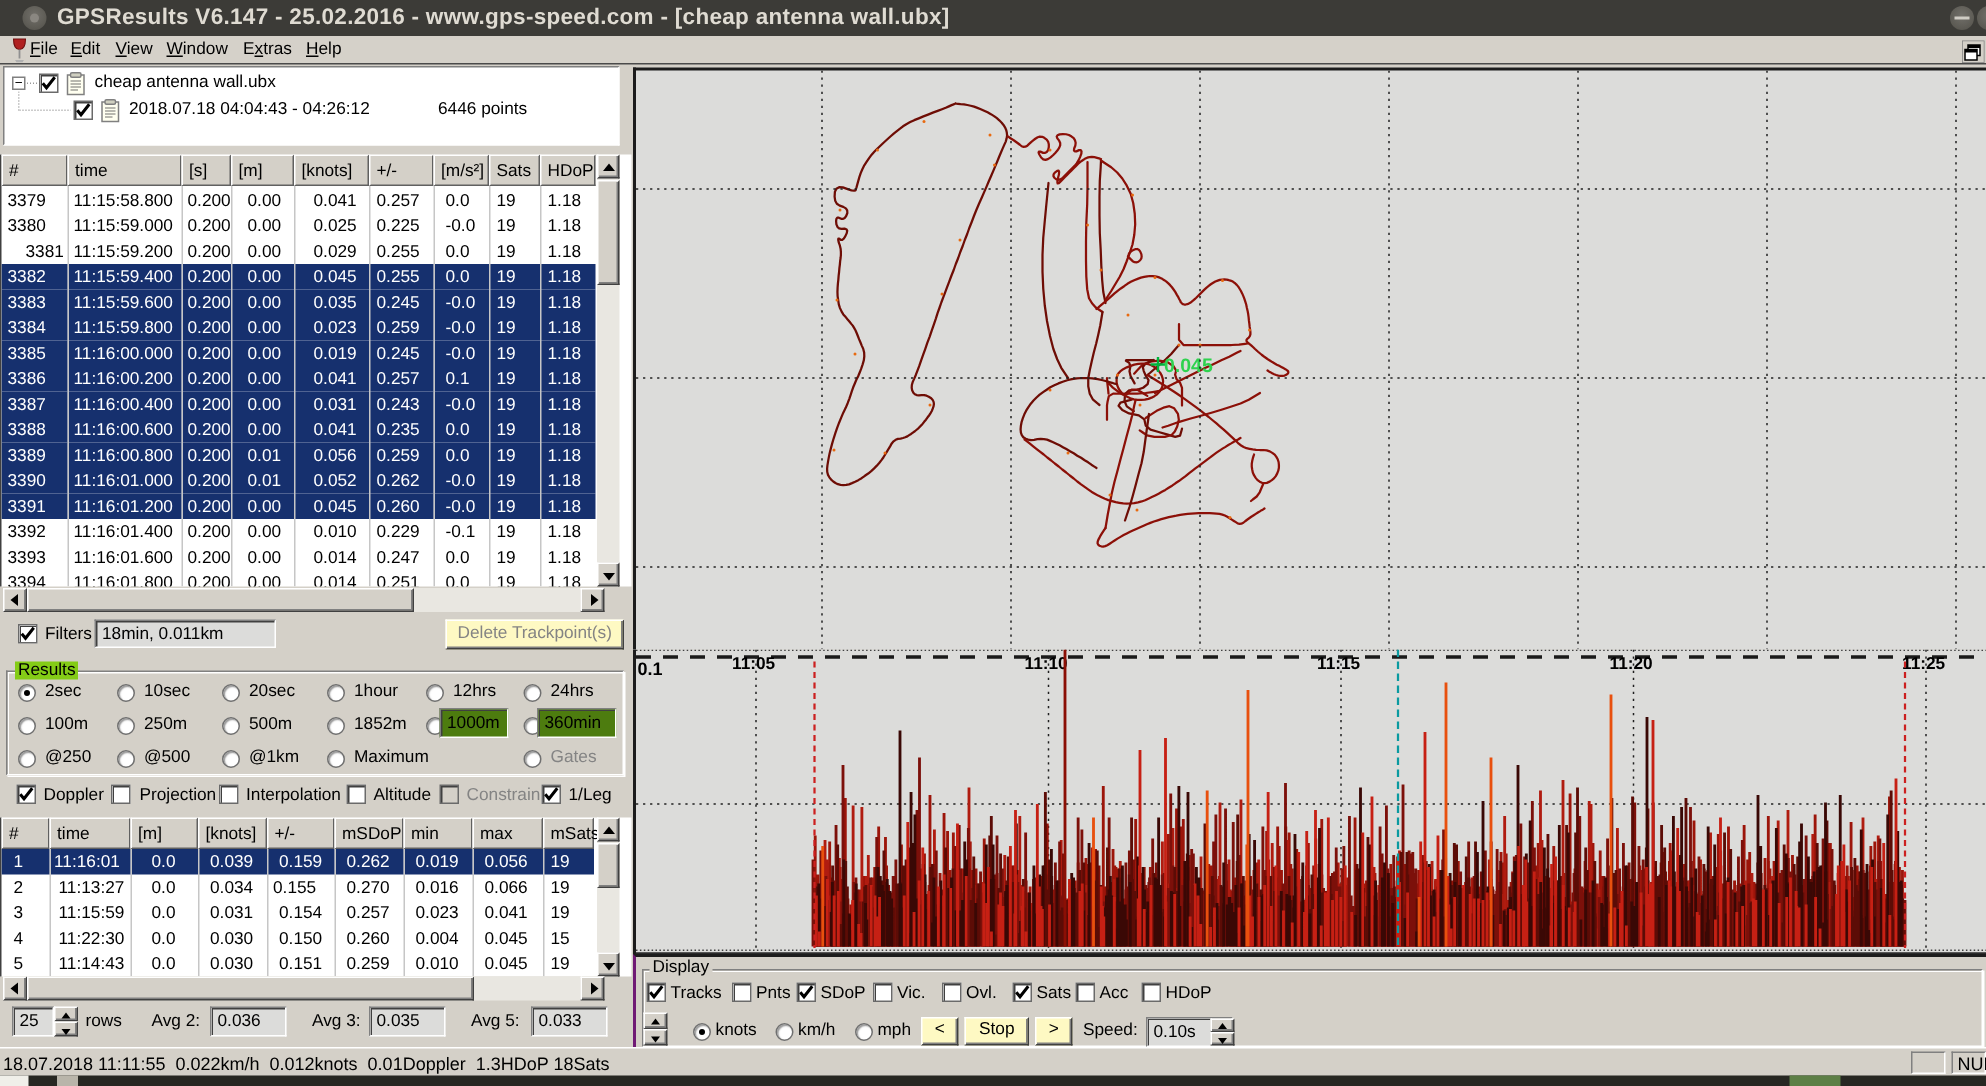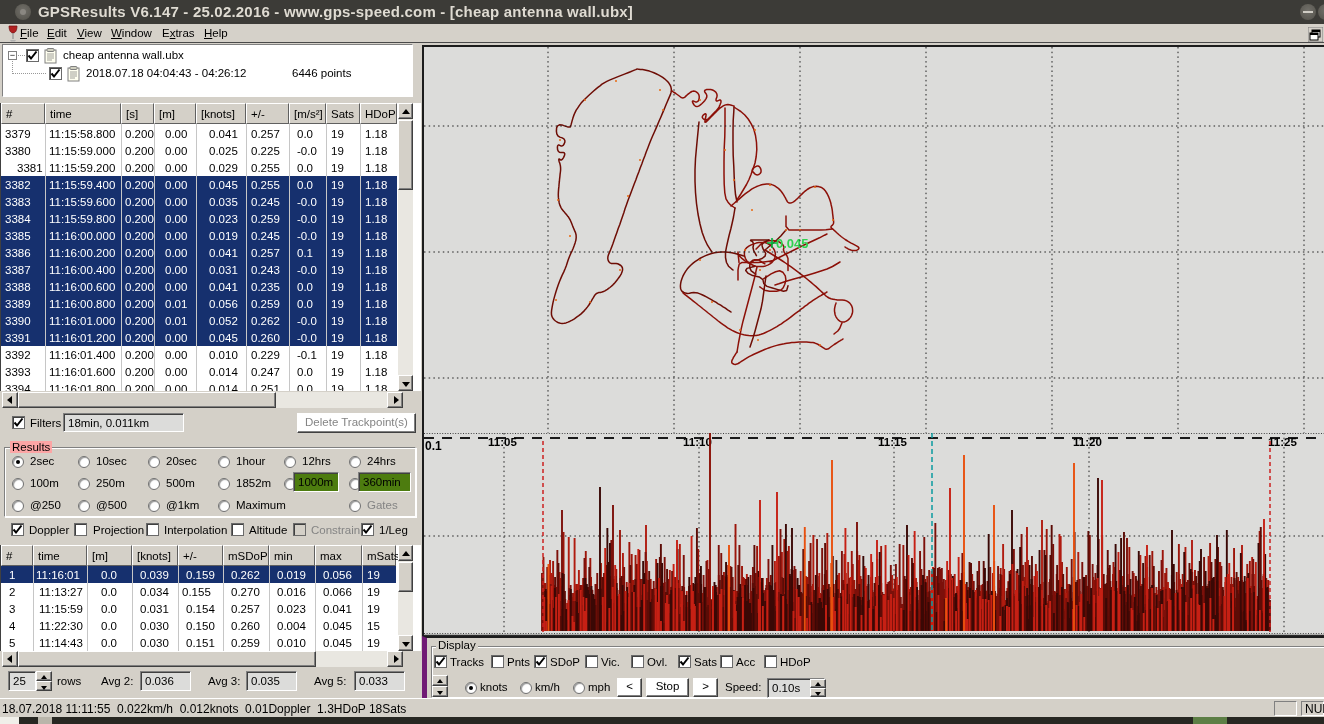--- a/index.html
+++ b/index.html
@@ -18,25 +18,25 @@
 .sel{background:#16306e;color:#fff;}
 .vline{position:absolute;width:1px;background:#c6c6c6;}
 .sbtn{position:absolute;background:#d4d0c8;border-top:1px solid #fff;border-left:1px solid #fff;border-bottom:1px solid #404040;border-right:1px solid #404040;box-shadow:inset -1px -1px 0 #808080;}
 .tri{position:absolute;width:0;height:0;}
 .track{background:#e9e7e1;}
 .group{border:1px solid;border-color:#808080 #fff #fff #808080;box-shadow:inset 1px 1px 0 #fff,1px 1px 0 #fff;}
 .radio{position:absolute;width:12px;height:12px;border-radius:50%;background:#fff;border:1px solid #707070;box-shadow:inset 1px 1px 1px rgba(70,70,70,0.55);}
 .radio .rdot{position:absolute;left:3px;top:3px;width:4px;height:4px;border-radius:50%;background:#000;}
 .lbl{position:absolute;font-size:11.5px;white-space:nowrap;}
 .txtbox{position:absolute;background:#4d7c0f;border-top:1px solid #808080;border-left:1px solid #808080;border-bottom:1px solid #fff;border-right:1px solid #fff;box-shadow:inset 1px 1px 0 #404040;font-size:11.5px;padding:3px 0 0 4px;white-space:nowrap;}
-.btn{position:absolute;background:#ffffff;border-top:1px solid #fff;border-left:1px solid #fff;border-bottom:1px solid #404040;border-right:1px solid #404040;box-shadow:inset -1px -1px 0 #808080;font-size:11.5px;text-align:center;}
+.btn{position:absolute;background:#fef9c3;border-top:1px solid #fff;border-left:1px solid #fff;border-bottom:1px solid #404040;border-right:1px solid #404040;box-shadow:inset -1px -1px 0 #808080;font-size:11.5px;text-align:center;}
 .gray{color:#848484;}
 #map{left:422px;top:45px;width:902px;height:388px;background:#dcdcda;border-left:2px solid #1c1c1c;border-top:2px solid #1c1c1c;}
 #speed{left:422px;top:433px;width:902px;height:203px;background:#dcdcda;border-left:2px solid #1c1c1c;}
-#disp{left:422px;top:636px;width:902px;height:62px;background:#d4d0c8;border-left:5px solid #701a75;border-top:2px solid #1c1c1c;}
+#disp{left:422px;top:636px;width:902px;height:62px;background:#d4d0c8;border-left:2px solid #701a75;border-top:2px solid #1c1c1c;}
 #status{left:0;top:698px;width:1324px;height:19px;background:#d4d0c8;border-top:1px solid #fff;font-size:12px;}
 #bstrip{left:0;top:717px;width:1324px;height:7px;background:#272722;}
 </style></head>
 <body>
 <div class="abs" id="title">
 <div class="circ" style="left:15px;">
       <div class="dot"></div>
     </div>
 <span class="txt">GPSResults V6.147 - 25.02.2016 - www.gps-speed.com - [cheap antenna wall.ubx]</span>
 <div class="circ" style="left:1300px;top:4px;">
@@ -285,21 +285,21 @@
 <div class="cb" style="left:12px;top:416px;">
     <svg width="13" height="13" viewBox="0 0 13 13" style="position:absolute;left:-1px;top:-1px;">
       <path d="M2.5 6.5 L5 9.5 L10.5 2.5" stroke="#000" stroke-width="2" fill="none"></path>
     </svg>
   </div>
 <div class="lbl" style="left:30px;top:417px;">Filters</div>
 <div class="txtbox" style="left:63px;top:413px;width:121px;height:19px;background:#dcdcda;">18min, 0.011km</div>
 <div class="btn gray" style="left:297px;top:413px;width:119px;height:20px;padding-top:2px;">Delete Trackpoint(s)</div>
 
 <div class="abs group" style="left:4px;top:447px;width:412px;height:70px;"></div>
-<div class="lbl" style="left:10px;top:441px;background:#fca5a5;padding:0 2px;">Results</div>
+<div class="lbl" style="left:10px;top:441px;background:#84cc16;padding:0 2px;">Results</div>
 <div class="radio" style="left:12px;top:456px;">
     <div class="rdot"></div>
   </div>
 <div class="lbl" style="left:30px;top:455px;">2sec</div>
 <div class="radio" style="left:78px;top:456px;"></div>
 <div class="lbl" style="left:96px;top:455px;">10sec</div>
 <div class="radio" style="left:148px;top:456px;"></div>
 <div class="lbl" style="left:166px;top:455px;">20sec</div>
 <div class="radio" style="left:218px;top:456px;"></div>
 <div class="lbl" style="left:236px;top:455px;">1hour</div>

